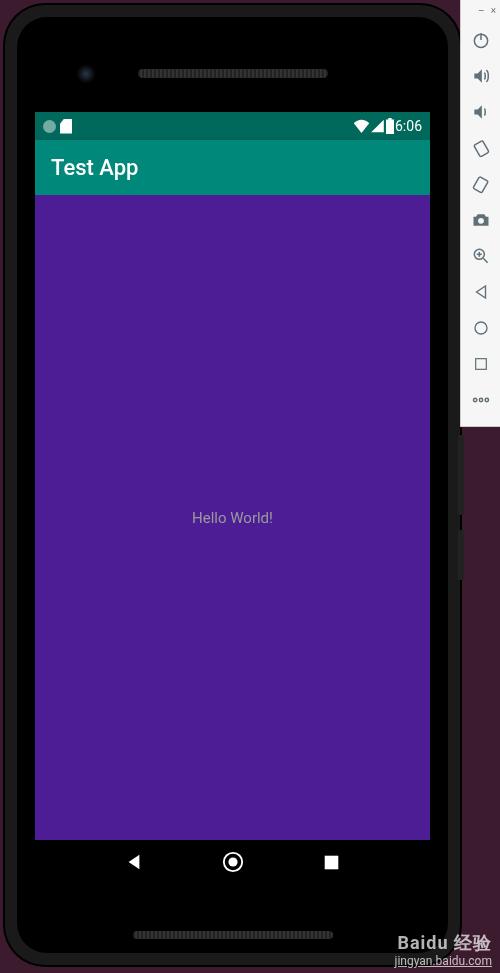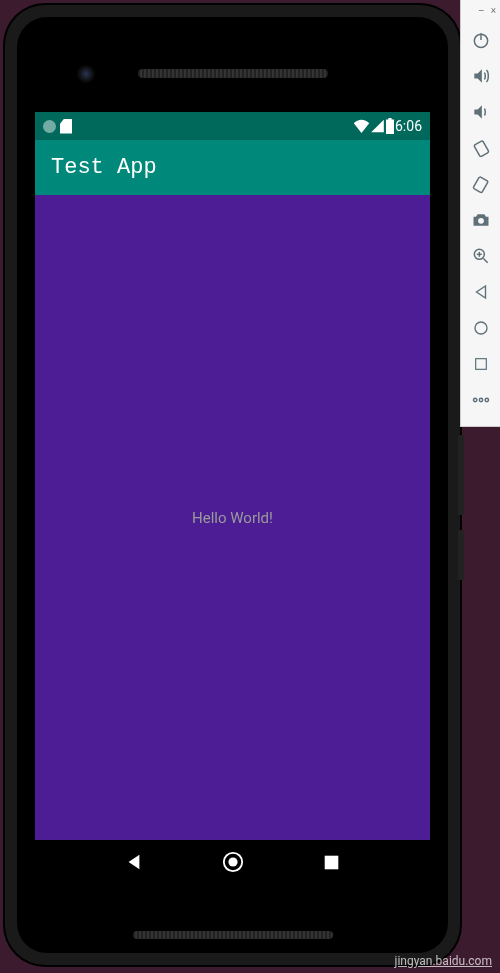--- a/index.html
+++ b/index.html
@@ -129,21 +129,20 @@
     .status-icon {
       fill: #fff;
     }
     .app-bar {
       height: 55px;
       background: #00897b;
       display: flex;
       align-items: center;
       padding: 0 16px;
       box-shadow: 0 2px 4px rgba(0,0,0,0.3);
-      font-family: Liberation Mono, monospace;
     }
     .app-title {
       color: #fff;
       font-size: 22px;
       font-weight: 500;
     }
     .app-content {
       flex: 1;
       background: #4c1d95;
       display: flex;
@@ -347,14 +346,15 @@
   <div class="emu-btn">
     <svg width="20" height="20" viewBox="0 0 24 24" stroke="none" fill="#607078">
         <circle cx="5" cy="12" r="2"></circle>
         <circle cx="12" cy="12" r="2"></circle>
         <circle cx="19" cy="12" r="2"></circle>
       </svg>
   </div>
 </div>
 
 <div class="watermark">
+  <div class="watermark-brand">Baidu 经验</div>
   <div class="watermark-url">jingyan.baidu.com</div>
 </div>
 
 </body></html>

